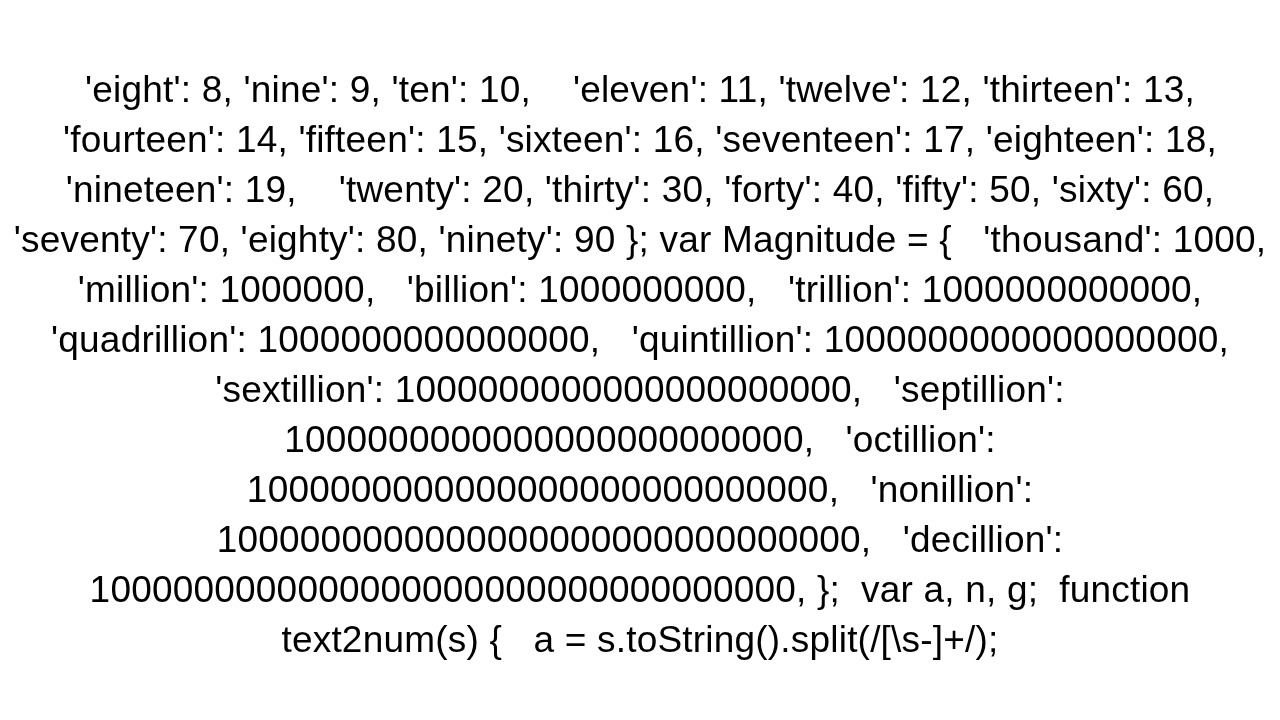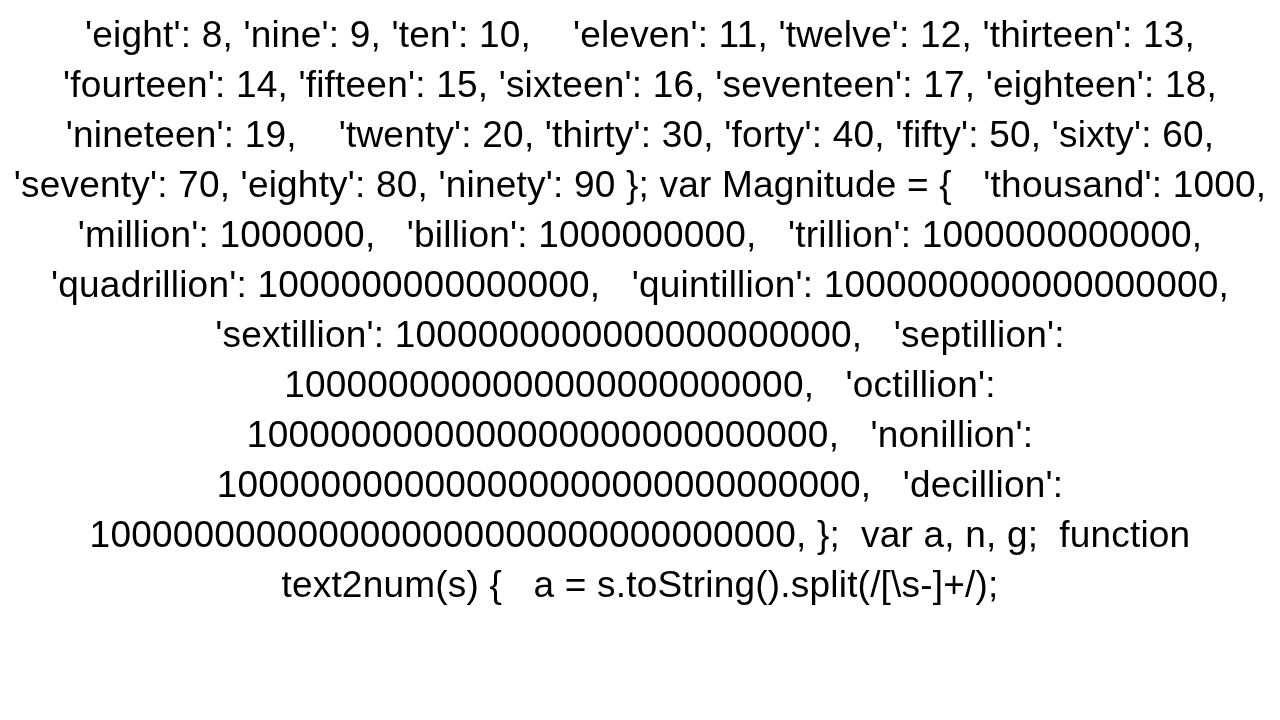--- a/index.html
+++ b/index.html
@@ -7,21 +7,21 @@
     padding: 0;
     width: 1280px;
     height: 720px;
     background: #ffffff;
     overflow: hidden;
   }
   .page {
     width: 1280px;
     height: 720px;
     display: flex;
-    align-items: flex-start;
+    align-items: center;
     justify-content: center;
   }
   .code {
     font-family: Arial, Helvetica, sans-serif;
     font-size: 37px;
     line-height: 50px;
     color: #000000;
     text-align: center;
     white-space: pre-wrap;
     word-break: break-word;

